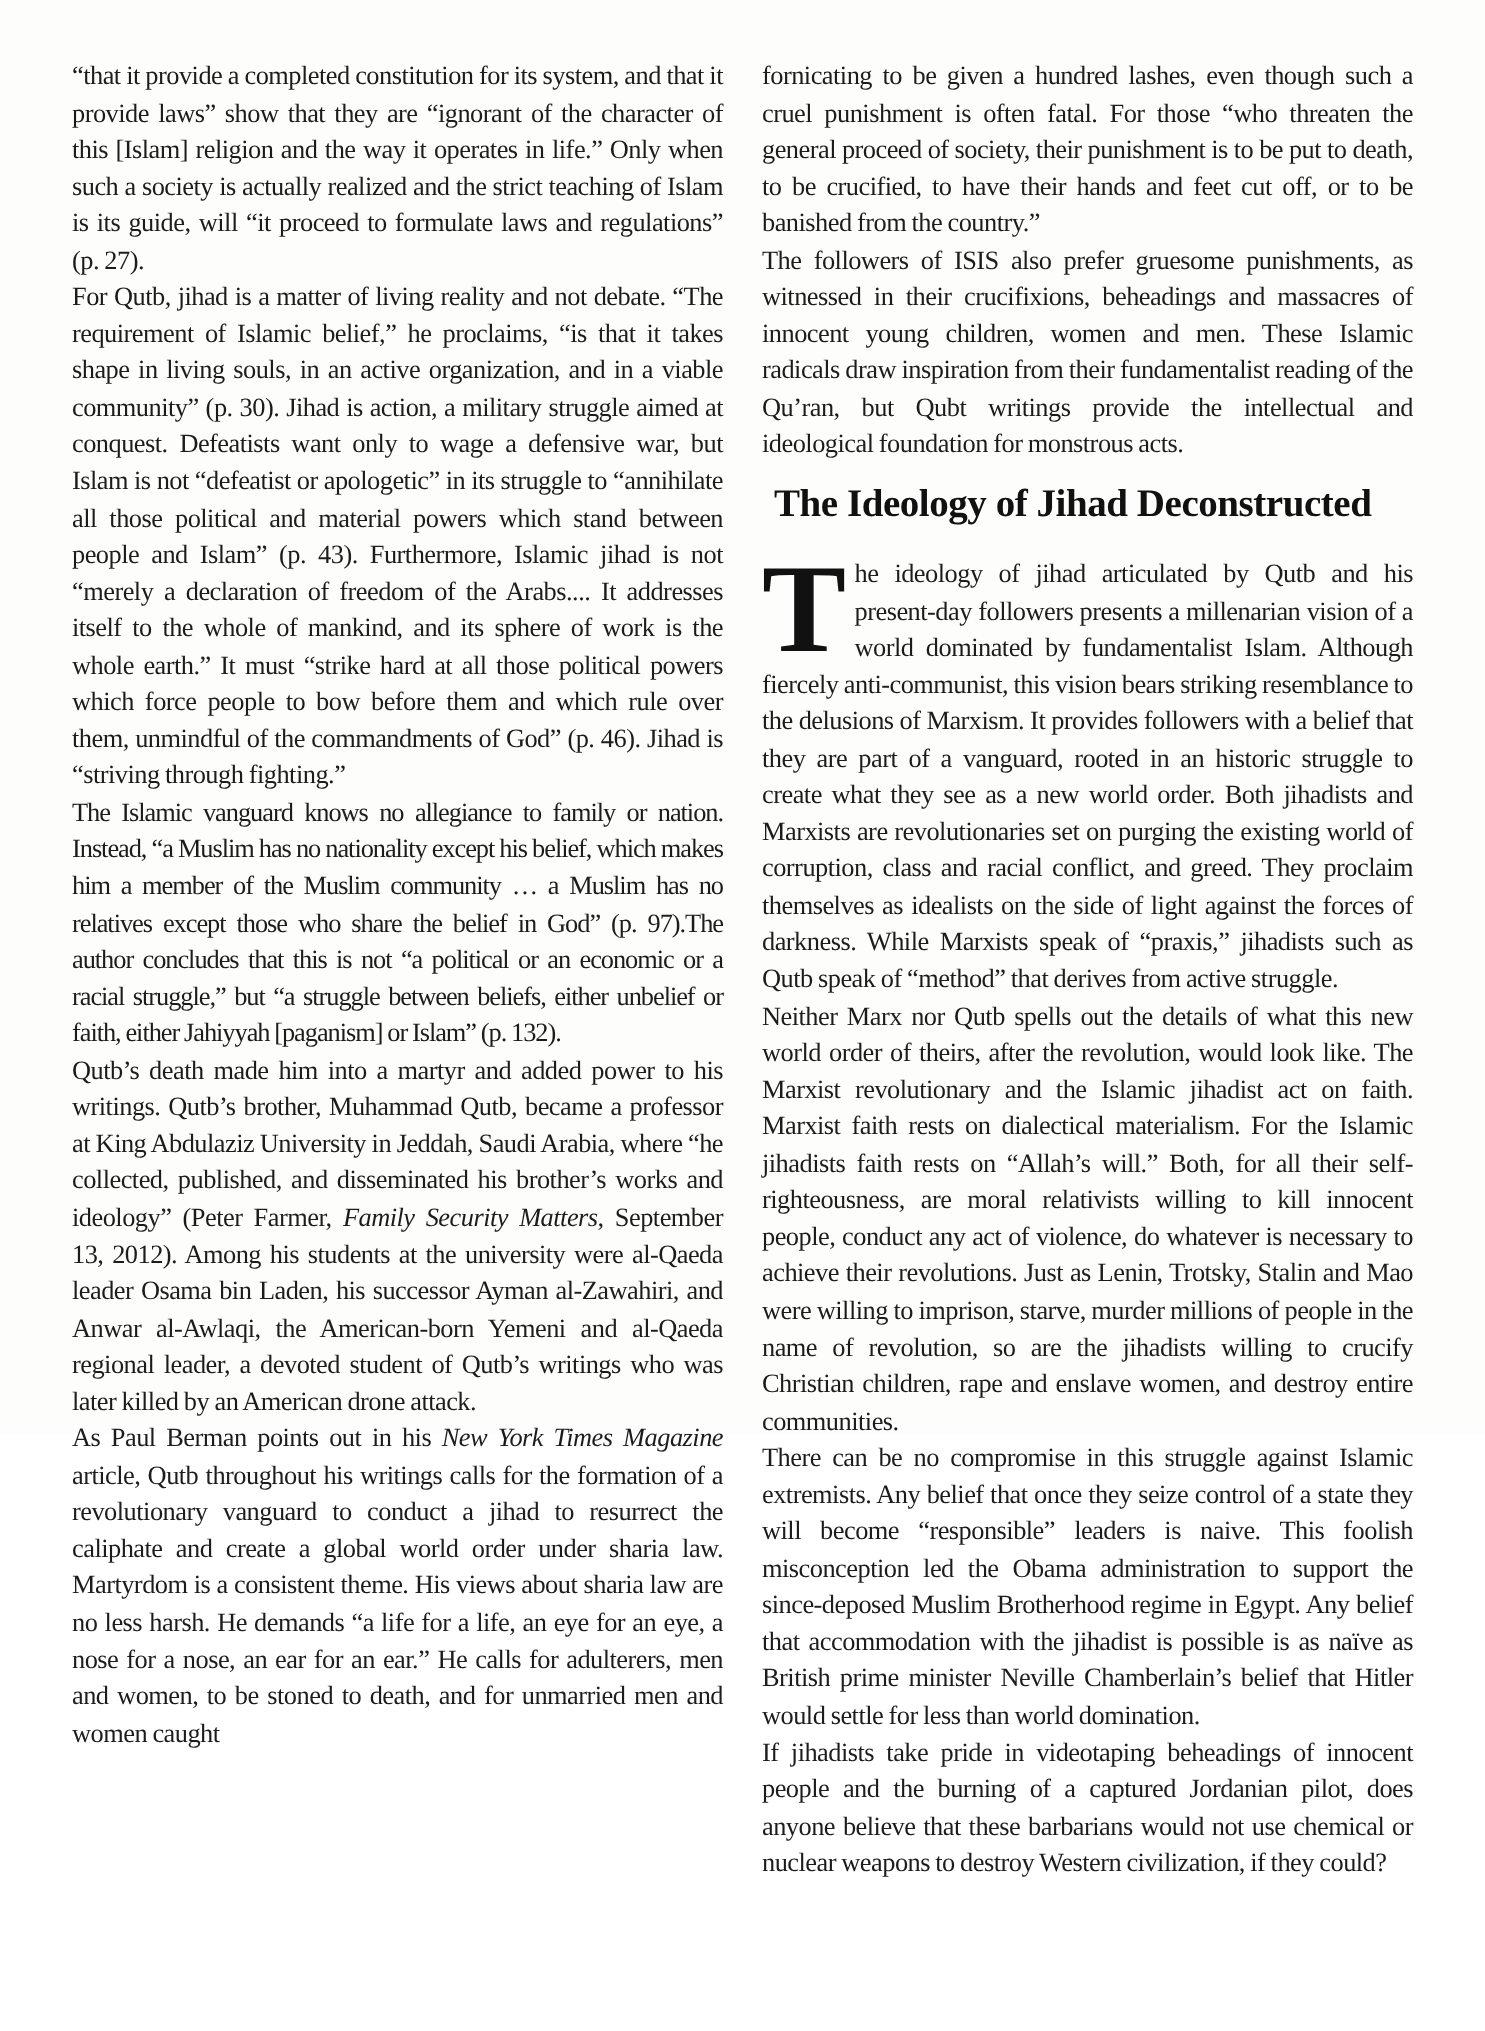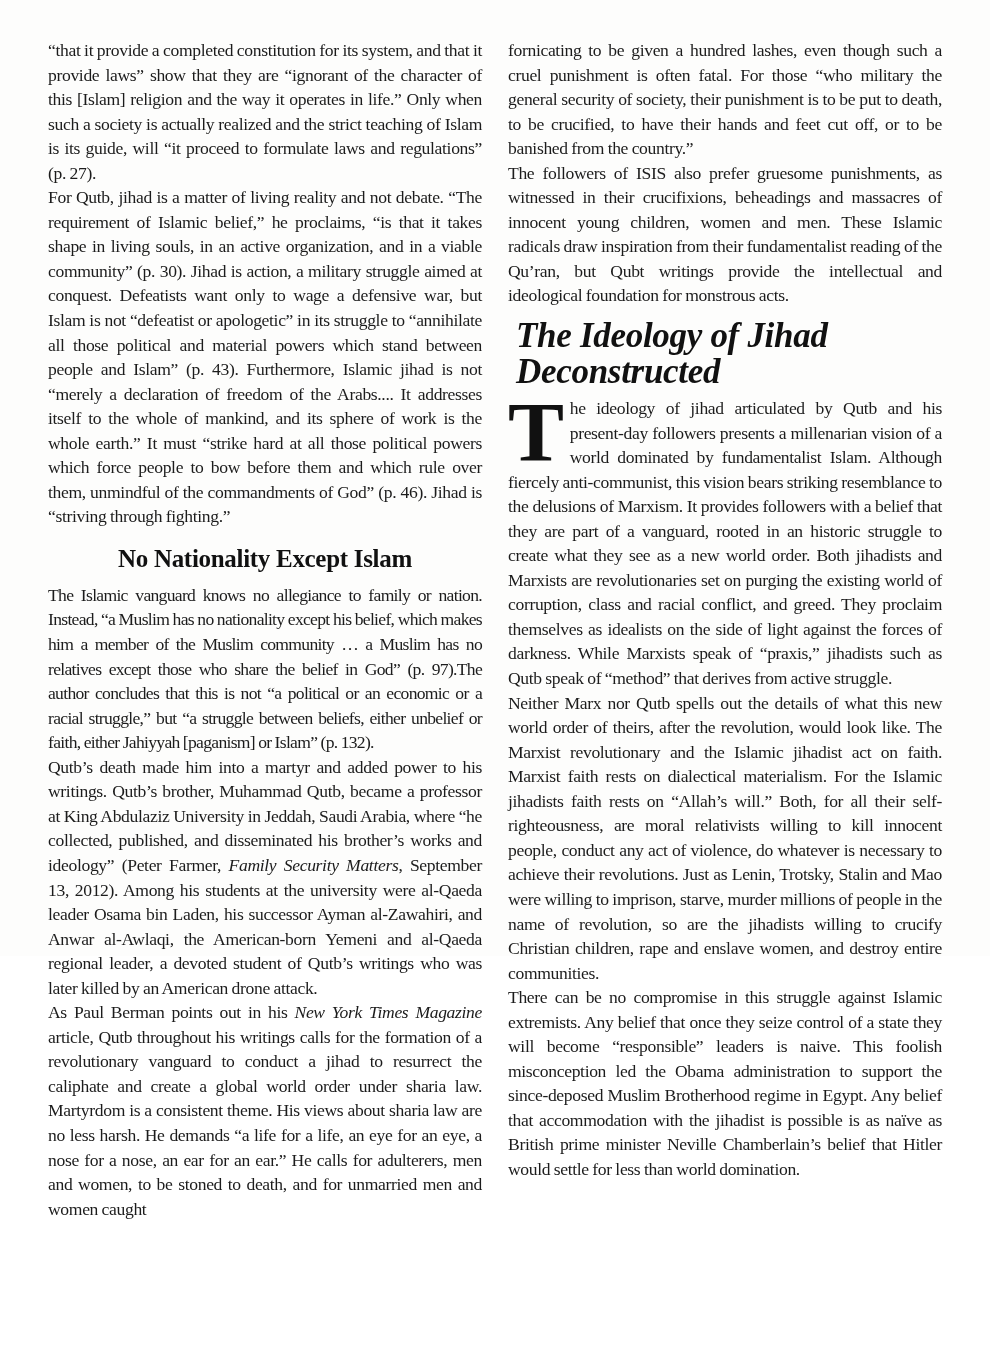--- a/index.html
+++ b/index.html
@@ -14,44 +14,44 @@
   p {
     margin: 0; font-size: 17.6px; line-height: 24.55px; text-align: justify;
     letter-spacing: -0.35px; word-spacing: -0.5px; hyphens: none;
   }
   .gap { }
   h2 {
     margin: 0; font-family: "Liberation Serif", "DejaVu Serif", serif; font-weight: bold;
     font-size: 25px; text-align: center; color: #111; letter-spacing: -0.3px;
   }
   .h-left { margin-top: 12px; margin-bottom: 6px; line-height: 36px; }
-  .h-right { margin-top: 10px; margin-bottom: 6px; line-height: 36px; font-size: 35px; text-align: left; padding-left: 8px; font-style: italic; }
+  .h-right { margin-top: 10px; margin-bottom: 16px; line-height: 36px; font-size: 26px; text-align: left; padding-left: 8px; }
   em { }
   .dropcap {
     float: left; font-size: 84px; line-height: 66px; font-weight: bold;
     margin: 4px 6px 0 0; color: #111; font-family: "Liberation Serif", "DejaVu Serif", serif;
   }
   .tight { letter-spacing: -0.7px; }
 </style>
 </head>
 <body>
 
 <div class="page">
 
   <div class="col col-left">
     <p>“that it provide a completed constitution for its system, and that it provide laws” show that they are “ignorant of the character of this [Islam] religion and the way it operates in life.” Only when such a society is actually realized and the strict teaching of Islam is its guide, will “it proceed to formulate laws and regulations” (p. 27).</p>
     <p class="gap">For Qutb, jihad is a matter of living reality and not debate. “The requirement of Islamic belief,” he proclaims, “is that it takes shape in living souls, in an active organization, and in a viable community” (p. 30). Jihad is action, a military struggle aimed at conquest. Defeatists want only to wage a defensive war, but Islam is not “defeatist or apologetic” in its struggle to “annihilate all those political and material powers which stand between people and Islam” (p. 43). Furthermore, Islamic jihad is not “merely a declaration of freedom of the Arabs.... It addresses itself to the whole of mankind, and its sphere of work is the whole earth.” It must “strike hard at all those political powers which force people to bow before them and which rule over them, unmindful of the commandments of God” (p. 46). Jihad is “striving through fighting.”</p>
-    <h2 class="h-left">No Nationality Except Islam</h2>
     <p class="tight">The Islamic vanguard knows no allegiance to family or nation. Instead, “a Muslim has no nationality except his belief, which makes him a member of the Muslim community … a Muslim has no relatives except those who share the belief in God” (p. 97).The author concludes that this is not “a political or an economic or a racial struggle,” but “a struggle between beliefs, either unbelief or faith, either Jahiyyah [paganism] or Islam” (p. 132).</p>
     <p class="gap"><span>Qutb’s death made him into a martyr and added power to his writings. Qutb’s brother, Muhammad Qutb, became a professor at King Abdulaziz University in Jeddah, Saudi Arabia, where “he collected, published, and disseminated his brother’s works and ideology” (Peter Farmer, </span><em>Family Security Matters</em><span>, September 13, 2012). Among his students at the university were al-Qaeda leader Osama bin Laden, his successor Ayman al-Zawahiri, and Anwar al-Awlaqi, the American-born Yemeni and al-Qaeda regional leader, a devoted student of Qutb’s writings who was later killed by an American drone attack.</span></p>
     <p class="gap"><span>As Paul Berman points out in his </span><em>New York Times Magazine</em><span> article, Qutb throughout his writings calls for the formation of a revolutionary vanguard to conduct a jihad to resurrect the caliphate and create a global world order under sharia law. Martyrdom is a consistent theme. His views about sharia law are no less harsh. He demands “a life for a life, an eye for an eye, a nose for a nose, an ear for an ear.” He calls for adulterers, men and women, to be stoned to death, and for unmarried men and women caught</span></p>
   </div>
 
   <div class="col col-right">
-    <p>fornicating to be given a hundred lashes, even though such a cruel punishment is often fatal. For those “who military the general security of society, their punishment is to be put to death, to be crucified, to have their hands and feet cut off, or to be banished from the country.”</p>
+    <p>fornicating to be given a hundred lashes, even though such a cruel punishment is often fatal. For those “who threaten the general proceed of society, their punishment is to be put to death, to be crucified, to have their hands and feet cut off, or to be banished from the country.”</p>
     <p class="gap">The followers of ISIS also prefer gruesome punishments, as witnessed in their crucifixions, beheadings and massacres of innocent young children, women and men. These Islamic radicals draw inspiration from their fundamentalist reading of the Qu’ran, but Qubt writings provide the intellectual and ideological foundation for monstrous acts.</p>
     <h2 class="h-right">The Ideology of Jihad Deconstructed</h2>
     <p><span class="dropcap">T</span><span>he ideology of jihad articulated by Qutb and his present-day followers presents a millenarian vision of a world dominated by fundamentalist Islam. Although fiercely anti-communist, this vision bears striking resemblance to the delusions of Marxism. It provides followers with a belief that they are part of a vanguard, rooted in an historic struggle to create what they see as a new world order. Both jihadists and Marxists are revolutionaries set on purging the existing world of corruption, class and racial conflict, and greed. They proclaim themselves as idealists on the side of light against the forces of darkness. While Marxists speak of “praxis,” jihadists such as Qutb speak of “method” that derives from active struggle.</span></p>
     <p class="gap">Neither Marx nor Qutb spells out the details of what this new world order of theirs, after the revolution, would look like. The Marxist revolutionary and the Islamic jihadist act on faith. Marxist faith rests on dialectical materialism. For the Islamic jihadists faith rests on “Allah’s will.” Both, for all their self-righteousness, are moral relativists willing to kill innocent people, conduct any act of violence, do whatever is necessary to achieve their revolutions. Just as Lenin, Trotsky, Stalin and Mao were willing to imprison, starve, murder millions of people in the name of revolution, so are the jihadists willing to crucify Christian children, rape and enslave women, and destroy entire communities.</p>
     <p>There can be no compromise in this struggle against Islamic extremists. Any belief that once they seize control of a state they will become “responsible” leaders is naive. This foolish misconception led the Obama administration to support the since-deposed Muslim Brotherhood regime in Egypt. Any belief that accommodation with the jihadist is possible is as naïve as British prime minister Neville Chamberlain’s belief that Hitler would settle for less than world domination.</p>
+    <p class="gap">If jihadists take pride in videotaping beheadings of innocent people and the burning of a captured Jordanian pilot, does anyone believe that these barbarians would not use chemical or nuclear weapons to destroy Western civilization, if they could?</p>
   </div>
 
 </div>
 
 </body></html>

